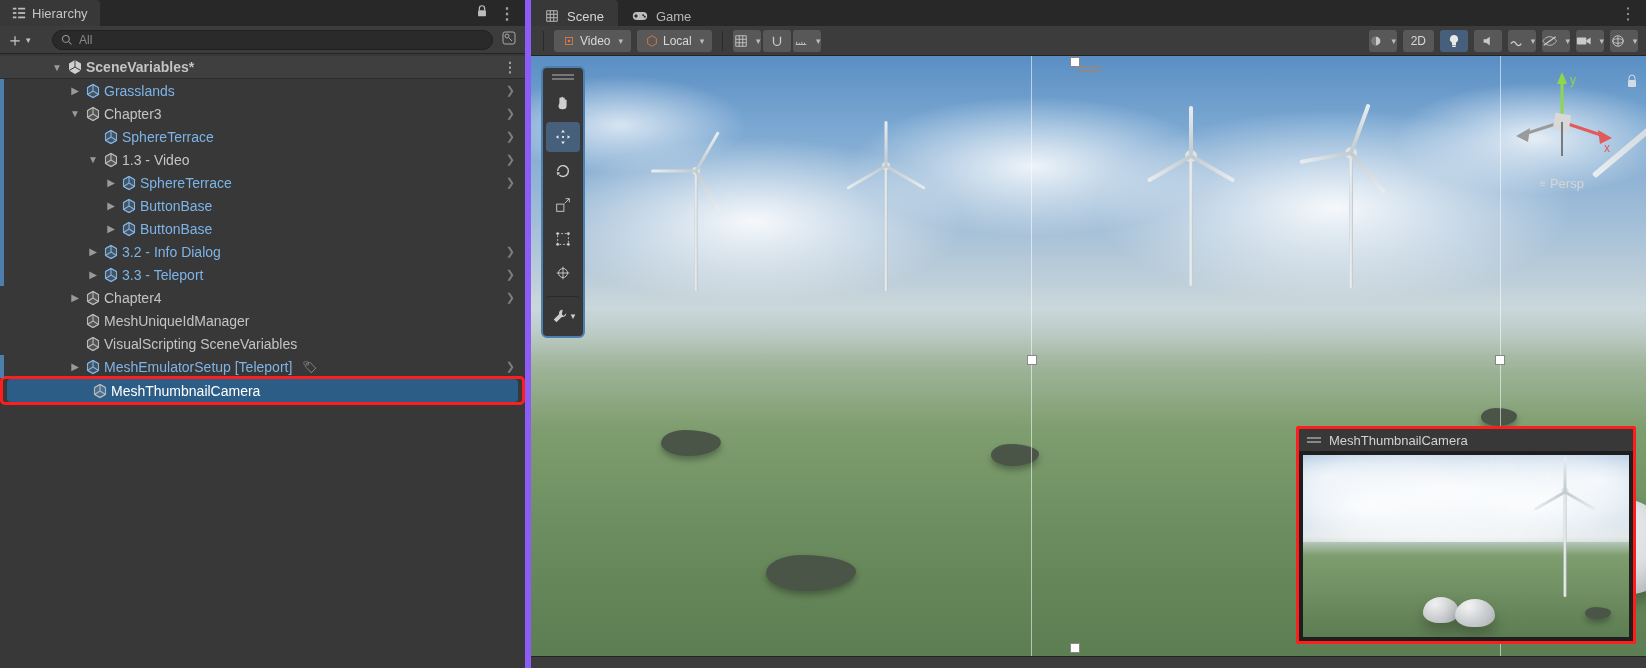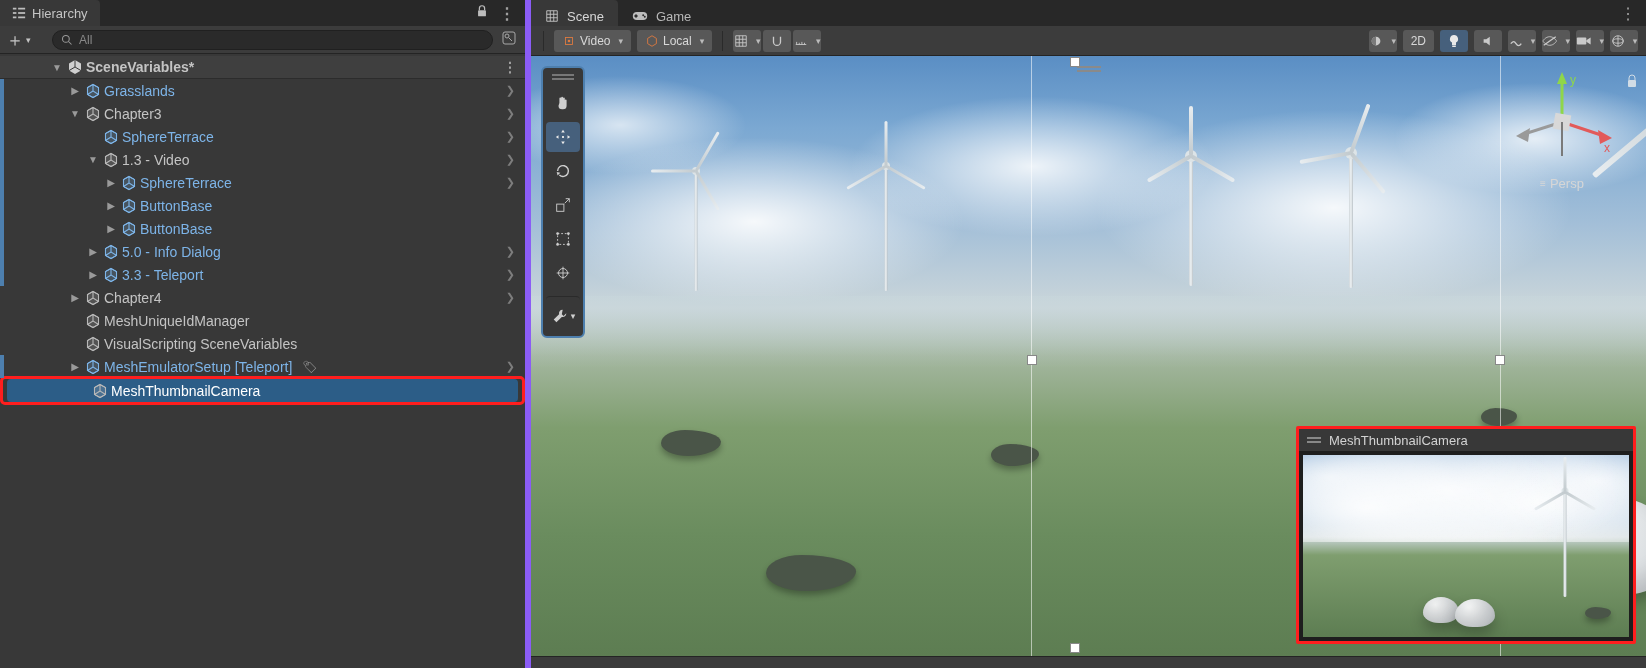--- a/index.html
+++ b/index.html
@@ -266,21 +266,21 @@
           </div>
           <div class="tree-row ind2">
             <div class="marker"></div>
             <span class="arrow">▶</span>
             <span class="cube blue">
               <svg viewBox="0 0 16 16">
                 <path d="M8 1.5l5.5 3v7L8 14.5 2.5 11.5v-7z" fill-opacity=".22"></path>
                 <path d="M8 1.5l5.5 3v7L8 14.5 2.5 11.5v-7z M8 1.5V8l5.5 3.5 M8 8l-5.5 3.5" stroke-width="1.1" fill="none"></path>
               </svg>
             </span>
-            <span class="label blue-label">5.0 - Info Dialog</span>
+            <span class="label blue-label">3.2 - Info Dialog</span>
             <span class="chev">❯</span>
           </div>
           <div class="tree-row ind2">
             <div class="marker"></div>
             <span class="arrow">▶</span>
             <span class="cube blue">
               <svg viewBox="0 0 16 16">
                 <path d="M8 1.5l5.5 3v7L8 14.5 2.5 11.5v-7z" fill-opacity=".22"></path>
                 <path d="M8 1.5l5.5 3v7L8 14.5 2.5 11.5v-7z M8 1.5V8l5.5 3.5 M8 8l-5.5 3.5" stroke-width="1.1" fill="none"></path>
               </svg>

